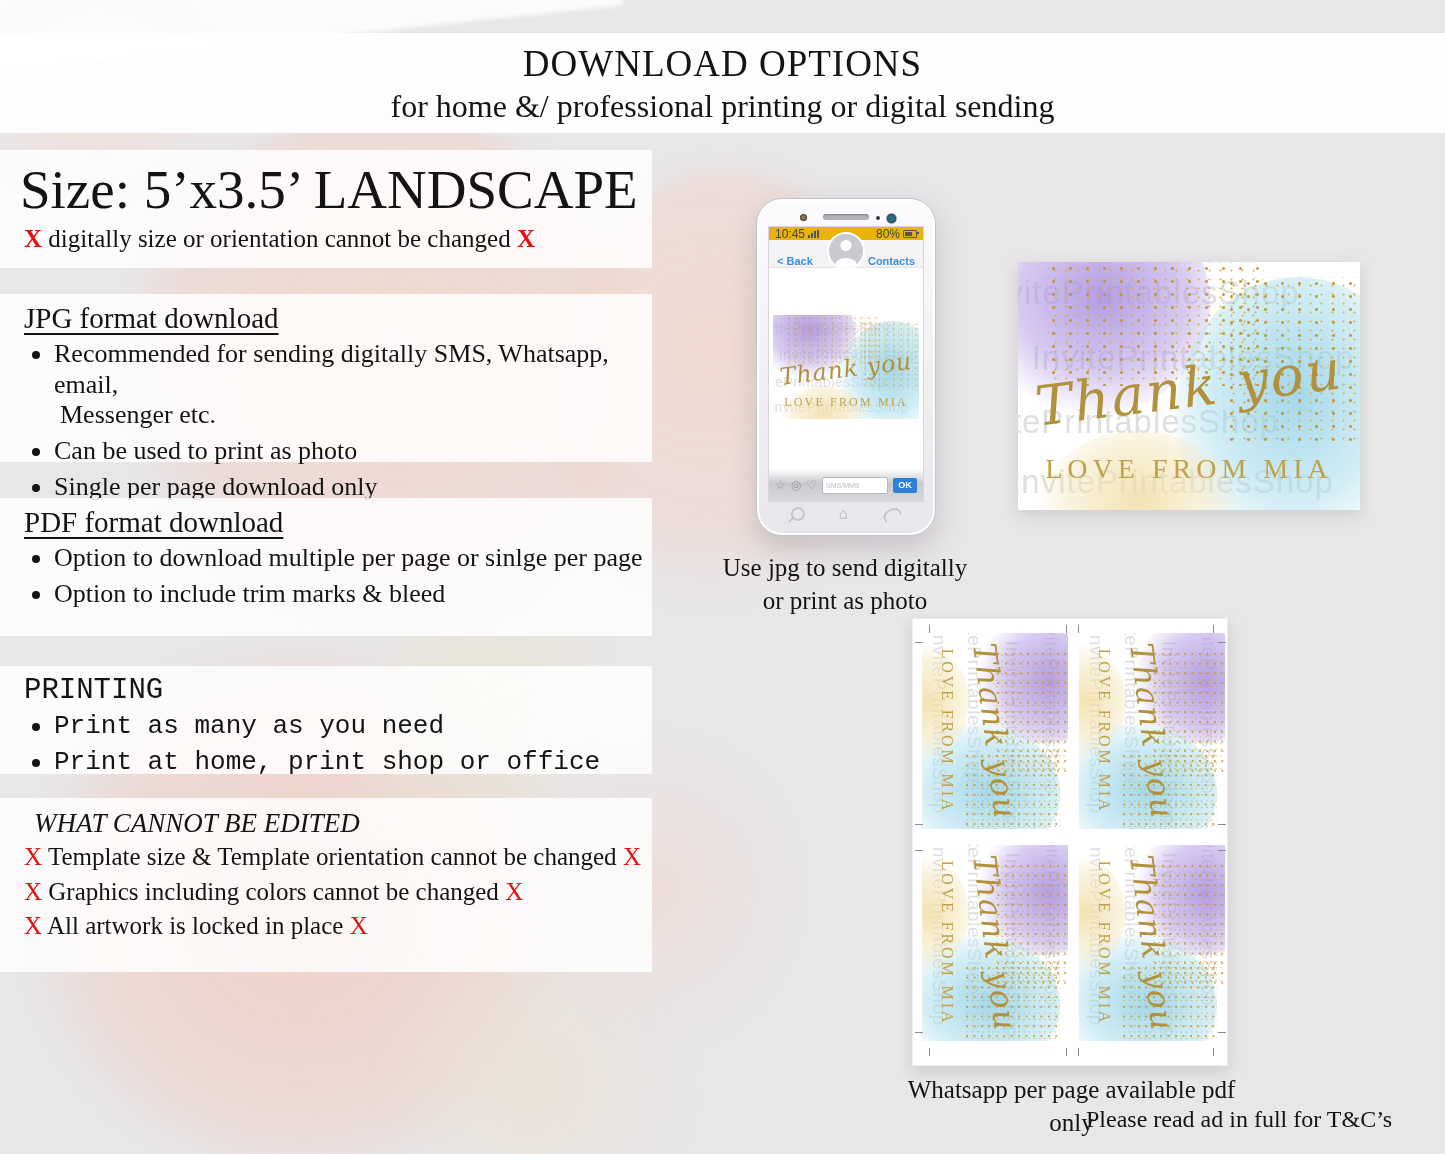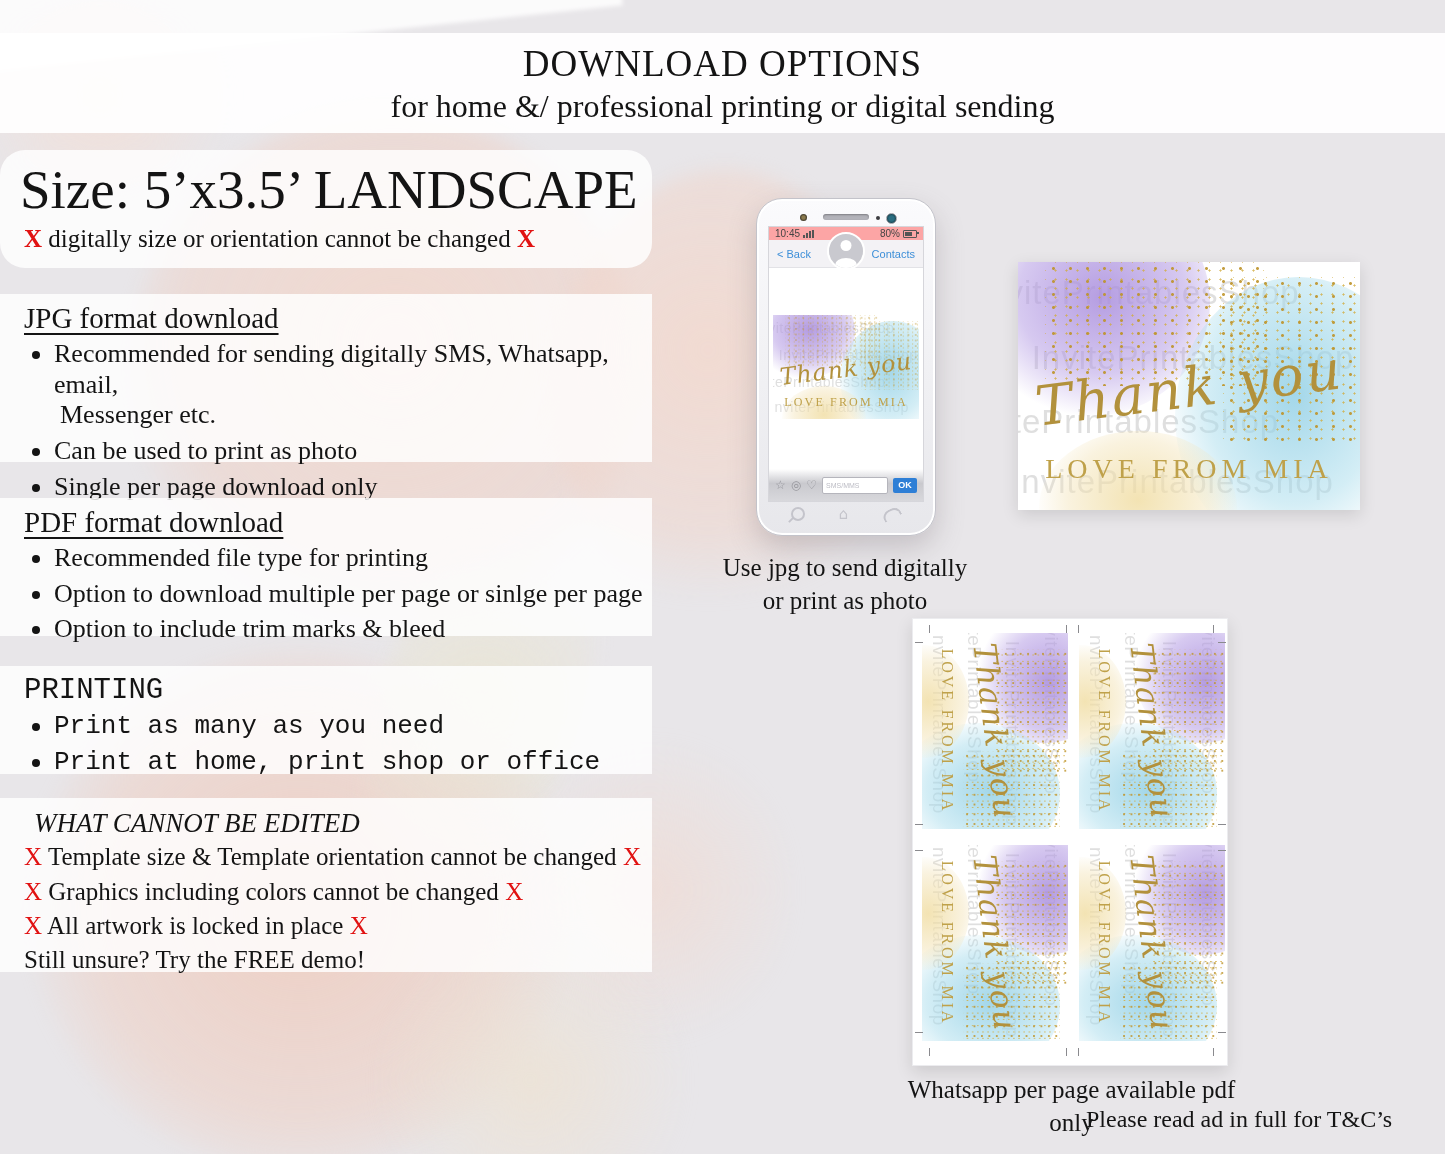--- a/index.html
+++ b/index.html
@@ -15,21 +15,21 @@
   .f5{left:-50px;top:-10px;width:300px;height:210px;background:radial-gradient(circle,rgba(243,223,215,.9),rgba(243,223,215,0) 72%);}
   .f6{left:510px;top:730px;width:280px;height:320px;background:radial-gradient(circle,rgba(240,218,210,.7),rgba(240,218,210,0) 72%);}
   .f7{left:360px;top:940px;width:340px;height:280px;background:radial-gradient(circle,rgba(237,226,211,.8),rgba(237,226,211,0) 72%);}
   .wedge{position:absolute;left:-40px;top:-46px;width:660px;height:86px;background:#fff;opacity:.85;transform:rotate(-6deg);filter:blur(2px);}
 
   
   .band{position:absolute;left:0;background:rgba(255,255,255,.82);}
   .header-band{top:33px;width:1445px;height:100px;background:rgba(255,255,255,.92);text-align:center;}
   .title{margin-top:9px;font-size:37px;letter-spacing:1px;}
   .subtitle{margin-top:3px;font-size:32px;}
-  .size-band{top:150px;width:652px;height:118px;border-radius:25px;}
+  .size-band{top:150px;width:652px;height:118px;}
   .size-heading{margin:10px 0 0 20px;font-size:55px;line-height:1.1;white-space:nowrap;}
   .size-note{margin:4px 0 0 24px;font-size:25px;}
   .red-x{color:#e11212;font-weight:bold;}
   .red-x2{color:#e11212;}
   .jpg-band{top:294px;width:652px;height:168px;}
   .pdf-band{top:498px;width:652px;height:138px;}
   .printing-band{top:666px;width:652px;height:108px;font-family:Liberation Mono, monospace;}
   .cannot-band{top:798px;width:652px;height:174px;}
   .sec-heading{margin:8px 0 2px 24px;font-size:29px;}
   .sec-heading.u{text-decoration:underline;text-underline-offset:5px;}
@@ -49,28 +49,28 @@
 
   
   .phone{position:absolute;left:756px;top:198px;width:178px;height:336px;border-radius:26px;
          background:linear-gradient(180deg,#fbfbfd,#e7e7eb);border:1px solid #c3c3ca;
          box-shadow:0 12px 28px rgba(120,110,115,.30), inset 0 0 0 2px #ffffff;}
   .cam{position:absolute;left:43px;top:15px;width:7px;height:7px;border-radius:50%;background:radial-gradient(circle,#8a7a4e 30%,#3a3426 70%);}
   .speaker{position:absolute;left:50%;top:15px;transform:translateX(-50%);width:46px;height:6px;border-radius:3px;background:#b3b3ba;box-shadow:inset 0 1px 2px rgba(0,0,0,.3);}
   .dot-a{position:absolute;right:55px;top:17px;width:4px;height:4px;border-radius:50%;background:#3c3c40;}
   .dot-b{position:absolute;right:38px;top:14px;width:9px;height:9px;border-radius:50%;background:radial-gradient(circle,#2a6d80 40%,#123a46 80%);border:1px solid #9a9aa0;}
   .screen{position:absolute;left:11px;top:27px;width:154px;height:274px;background:#fff;border:1px solid #d6d6db;overflow:hidden;font-family:"Liberation Sans","DejaVu Sans",sans-serif;}
-  .statusbar{height:13px;background:#fca5a5;display:flex;justify-content:space-between;align-items:center;padding:0 6px;font-size:10px;color:#444;}
+  .statusbar{height:13px;background:#eab308;display:flex;justify-content:space-between;align-items:center;padding:0 6px;font-size:12px;color:#444;}
   .sig{display:inline-flex;align-items:flex-end;height:8px;margin-left:3px;}
   .sig i{display:inline-block;width:2px;margin-right:1px;background:#555;}
   .sig i:nth-child(1){height:3px}.sig i:nth-child(2){height:5px}.sig i:nth-child(3){height:7px}.sig i:nth-child(4){height:8px}
   .batt{display:inline-block;width:12px;height:6px;border:1px solid #555;border-radius:1px;position:relative;margin-left:3px;}
   .batt::before{content:"";position:absolute;left:1px;top:1px;bottom:1px;width:7px;background:#555;}
   .batt::after{content:"";position:absolute;right:-3px;top:1px;width:2px;height:2px;background:#555;}
-  .navbar{height:27px;background:#f3f2f5;border-bottom:1px solid #e2e2e6;display:flex;justify-content:space-between;align-items:center;padding:0 8px;font-size:11px;color:#3d8fd8;font-weight:normal;}
+  .navbar{height:27px;background:#f3f2f5;border-bottom:1px solid #e2e2e6;display:flex;justify-content:space-between;align-items:flex-end;padding:0 8px;font-size:11px;color:#3d8fd8;font-weight:bold;}
   .avatar{position:absolute;left:50%;top:5px;transform:translateX(-50%);width:34px;height:34px;border-radius:50%;background:#c9c9cf;border:2px solid #fff;overflow:hidden;}
   .avatar::before{content:"";position:absolute;left:50%;top:6px;transform:translateX(-50%);width:11px;height:11px;border-radius:50%;background:#fff;}
   .avatar::after{content:"";position:absolute;left:50%;bottom:-4px;transform:translateX(-50%);width:22px;height:14px;border-radius:50% 50% 0 0;background:#fff;}
   .toolbar{position:absolute;left:0;right:0;bottom:0;height:32px;background:linear-gradient(180deg,rgba(200,200,205,0),#c9c9ce 45%,#d8d8dc);display:flex;align-items:center;padding:0 6px;gap:5px;}
   .tb-icon{color:#96969c;font-size:12px;font-family:"DejaVu Sans",sans-serif;}
   .sms-input{flex:1;height:15px;background:#fff;border:1px solid #b5b5bc;border-radius:2px;font-size:7px;line-height:15px;color:#bcbcc4;padding-left:3px;overflow:hidden;}
   .ok-btn{width:24px;height:15px;background:#2e7fd6;border-radius:2px;color:#fff;font-size:9px;font-weight:bold;text-align:center;line-height:15px;}
   .hw-row{position:absolute;left:0;right:0;top:308px;display:flex;justify-content:space-between;align-items:center;padding:0 34px;}
   .hw-search{width:10px;height:10px;border:2px solid #c4c4cb;border-radius:50%;position:relative;}
   .hw-search::after{content:"";position:absolute;width:2px;height:6px;background:#c4c4cb;left:-3px;bottom:-4px;transform:rotate(45deg);}
@@ -146,21 +146,20 @@
         <span style="padding-left:6px">Messenger etc.</span>
       </li>
       <li>Can be used to print as photo</li>
       <li>Single per page download only</li>
     </ul>
   </div>
 
   <div class="band pdf-band">
     <div class="sec-heading u">PDF format download</div>
     <ul class="bullets">
-      <li>Recommended file type for printing</li>
       <li>Option to download multiple per page or sinlge per page</li>
       <li>Option to include trim marks &amp; bleed</li>
     </ul>
   </div>
 
   <div class="band printing-band">
     <div class="sec-heading">PRINTING</div>
     <ul class="bullets">
       <li>Print as many as you need</li>
       <li>Print at home, print shop or office</li>
@@ -177,21 +176,20 @@
     <div class="cannot-line">
       <span class="red-x2">X</span>
       <span>Graphics including colors cannot be changed</span>
       <span class="red-x2">X</span>
     </div>
     <div class="cannot-line">
       <span class="red-x2">X</span>
       <span>All artwork is locked in place</span>
       <span class="red-x2">X</span>
     </div>
-    <div class="cannot-footer">Still unsure? Try the FREE demo!</div>
   </div>
 
   <div class="phone">
     <div class="cam"></div>
     <div class="speaker"></div>
     <div class="dot-a"></div>
     <div class="dot-b"></div>
     <div class="screen">
       <div class="statusbar">
         <span><span>10:45</span></span>

